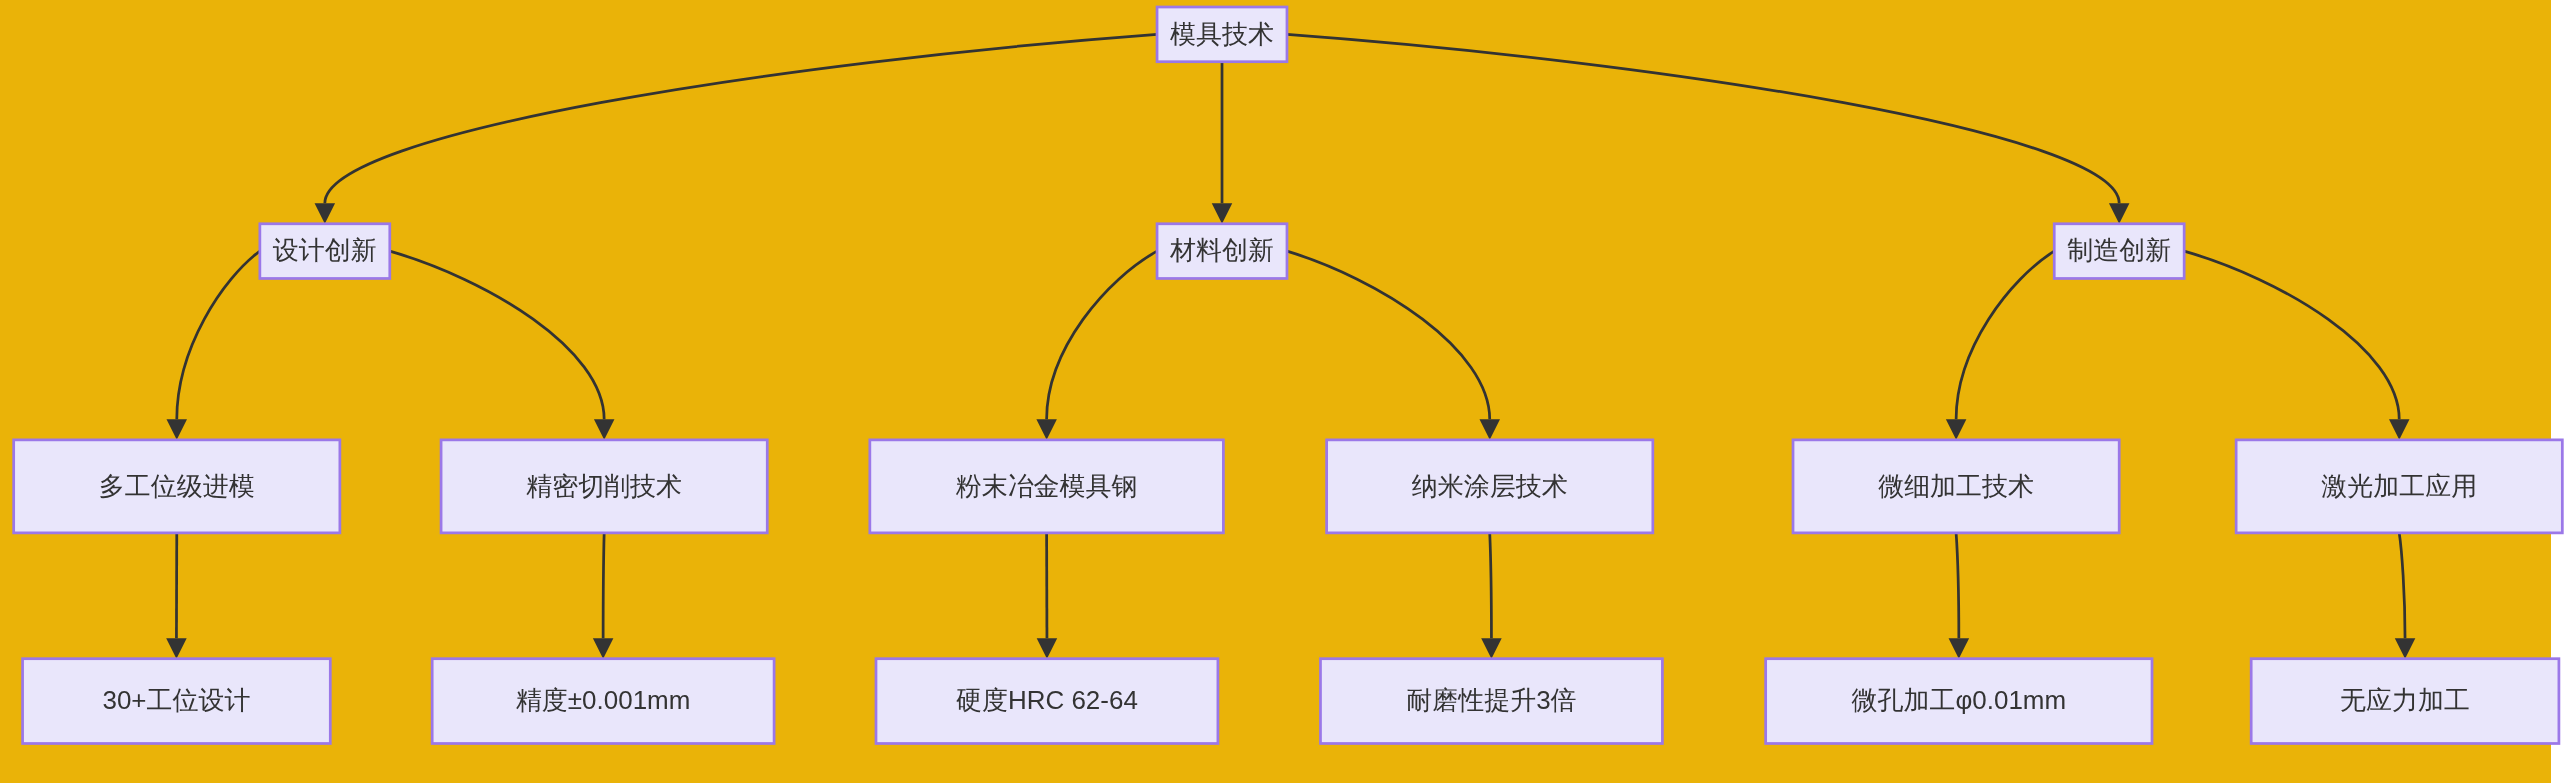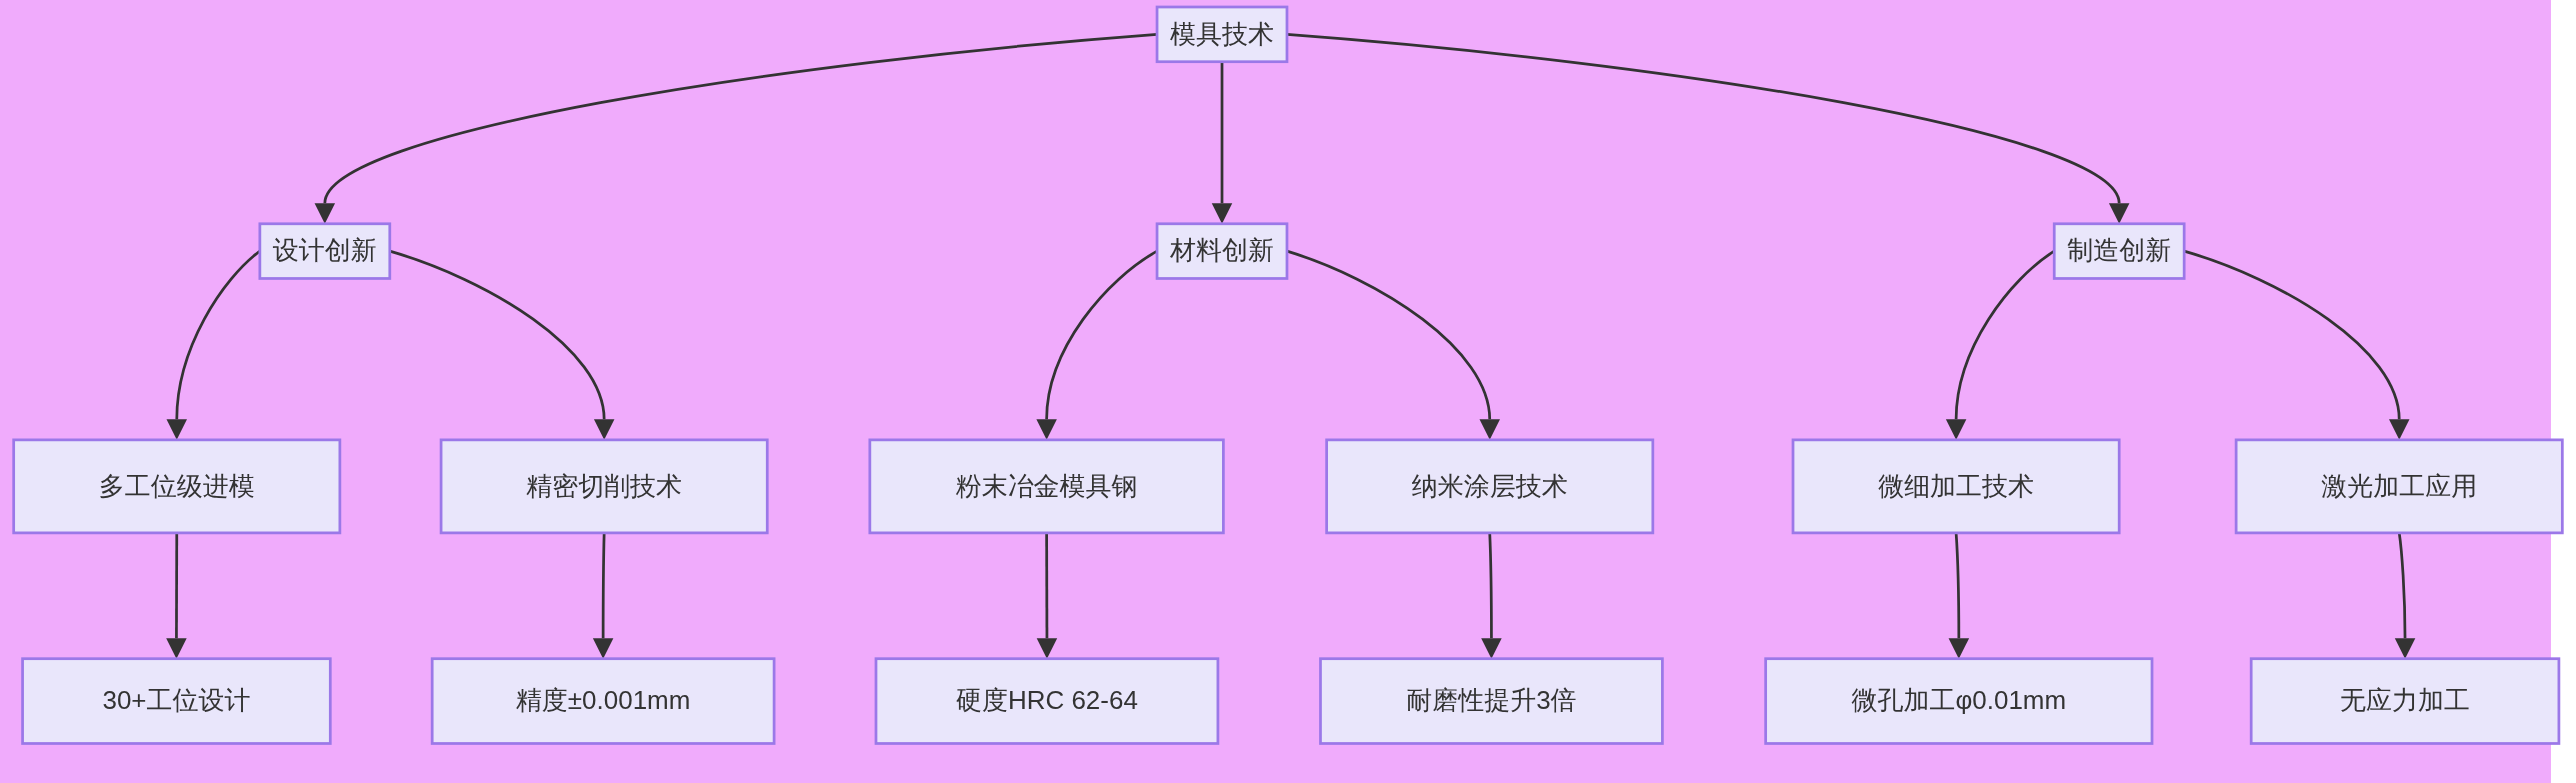--- a/index.html
+++ b/index.html
@@ -10,21 +10,21 @@
   body {
     width: 2576px;
     height: 784px;
     font-family: "Liberation Sans", "DejaVu Sans", sans-serif;
     overflow: hidden;
   }
   #flowchart {
     position: relative;
     width: 2551px;
     height: 784px;
-    background: #f0abfc;
+    background: #eab308;
   }
   svg.diagram {
     position: absolute;
     top: 0;
     left: 0;
     width: 2576px;
     height: 784px;
     display: block;
   }
   .edge-path {

